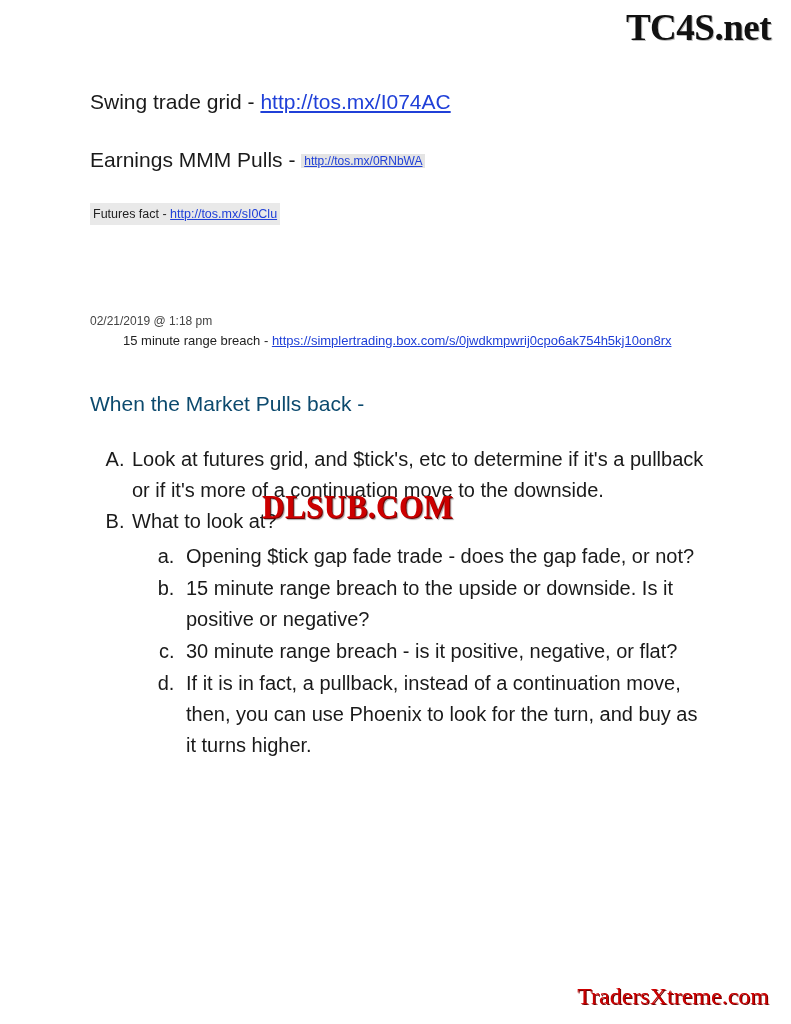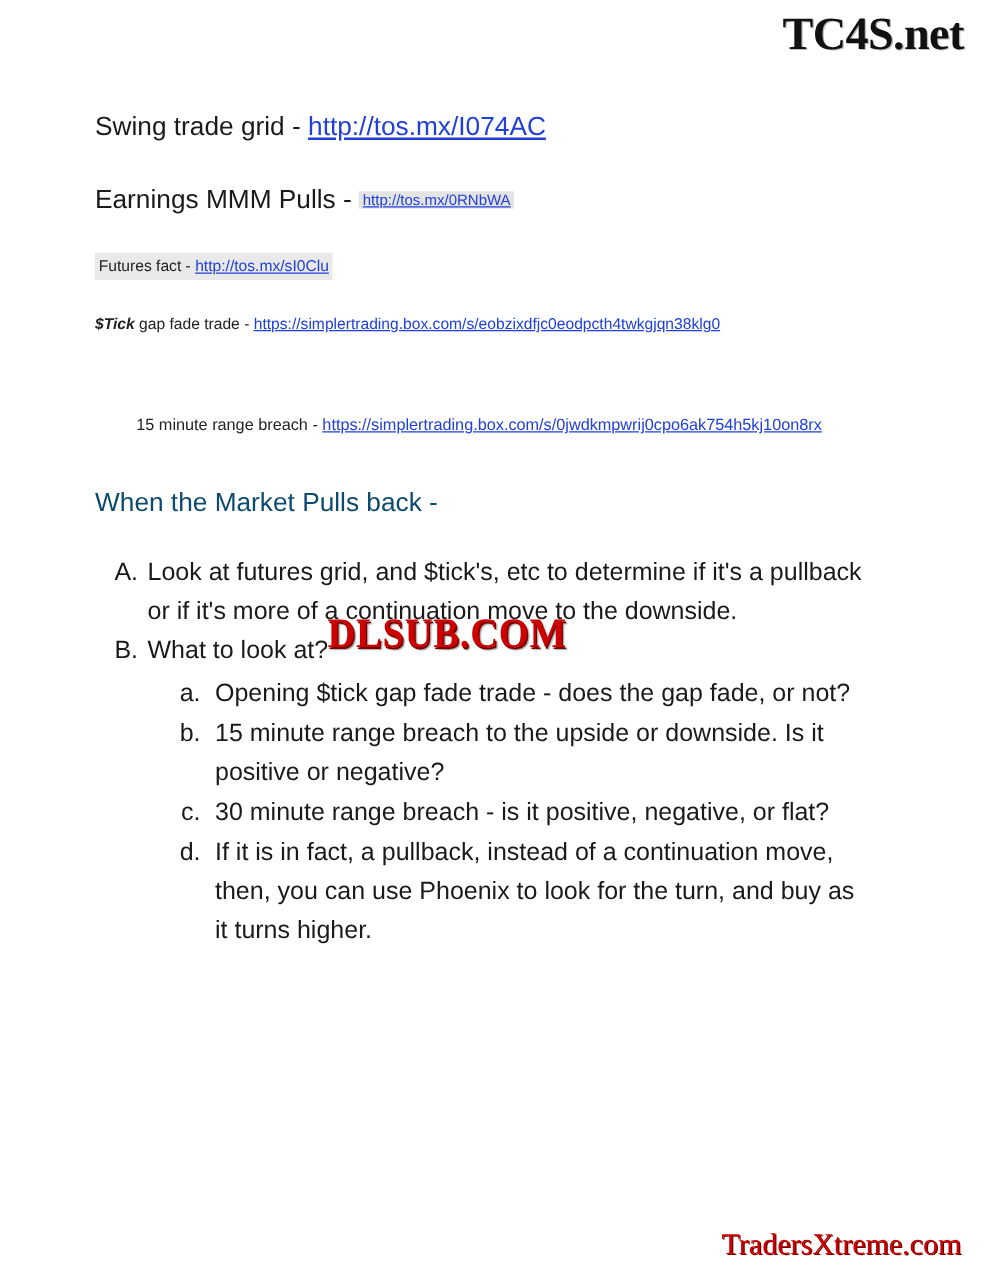--- a/index.html
+++ b/index.html
@@ -32,21 +32,21 @@
     font-weight: bold;
     font-size: 37px;
     color: #111111;
     letter-spacing: -0.5px;
     text-shadow: 1px 1px 0 #bdbdbd;
   }
 
   
   .content {
     position: absolute;
-    left: 76px;
+    left: 90px;
     top: 88px;
     width: 620px;
   }
 
   a {
     color: #1a3fd4;
     text-decoration: underline;
   }
 
   .line-1 {
@@ -188,25 +188,23 @@
     <div class="line-2">
       <span>Earnings MMM Pulls - </span><a class="small-link" href="#">http://tos.mx/0RNbWA</a>
     </div>
 
     <div>
       <div class="line-3">
         <span>Futures fact - </span><a href="#">http://tos.mx/sI0Clu</a>
       </div>
     </div>
 
-    <div class="line-4">
-      <span class="bold-italic">$Tick</span><span> gap fade trade - </span><a href="#">https://simplertrading.box.com/s/eobzixdfjc0eodpcth4twkgjqn38klg0</a>
-    </div>
 
     <div class="meta-block">
+      <div class="timestamp">02/21/2019 @ 1:18 pm</div>
       <div class="line-5">
         <span>15 minute range breach - </span><a href="#">https://simplertrading.box.com/s/0jwdkmpwrij0cpo6ak754h5kj10on8rx</a>
       </div>
     </div>
 
     <div class="heading">When the Market Pulls back -</div>
 
     <ol class="outer">
       <li>
         <span>Look at futures grid, and $tick's, etc to determine if it's a pullback or if it's more of a continuation move to the downside.</span>

